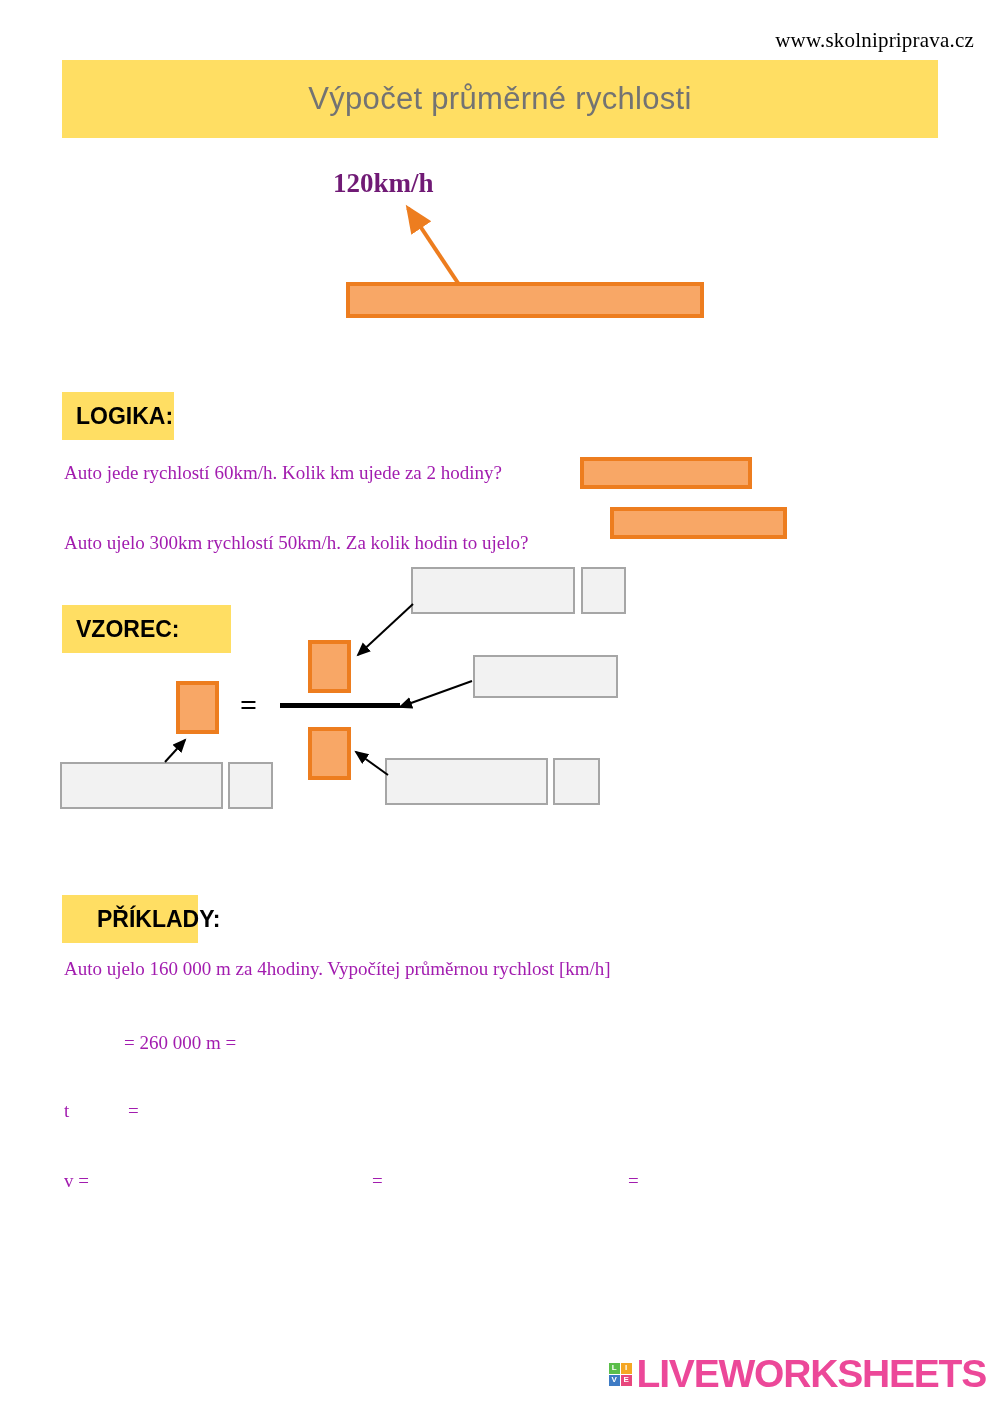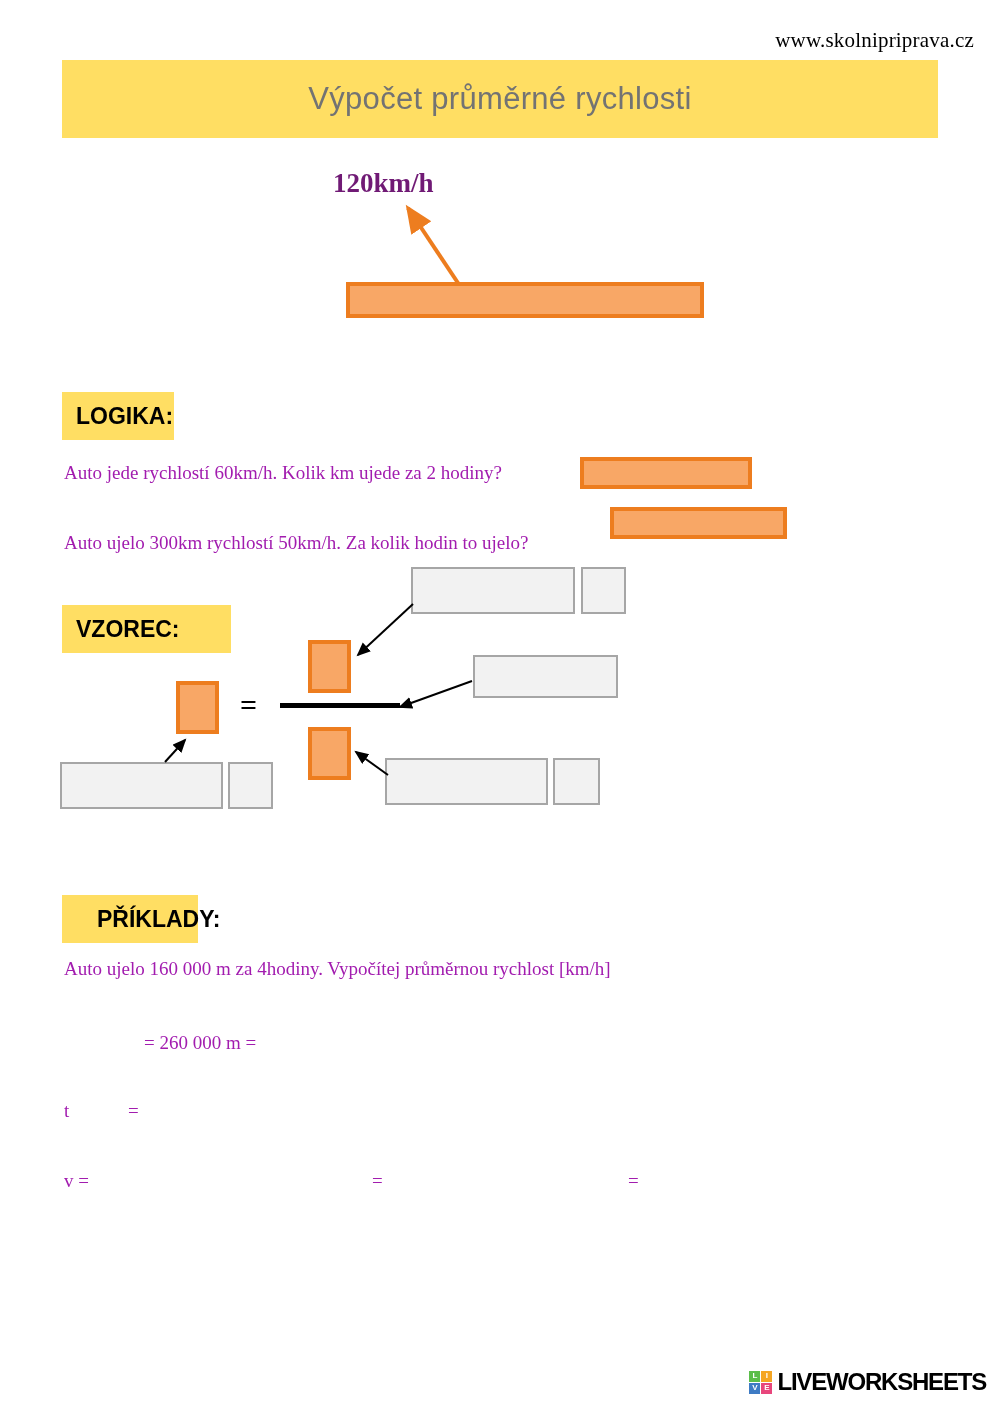--- a/index.html
+++ b/index.html
@@ -115,21 +115,21 @@
   .text-line {
     position: absolute;
     font-family: "Liberation Serif", serif;
     font-size: 19px;
     color: #a21caf;
     white-space: nowrap;
   }
   .tl-logika-1 { left: 64px; top: 462px; }
   .tl-logika-2 { left: 64px; top: 512px; margin-top: 20px; }
   .tl-task     { left: 64px; top: 958px; }
-  .tl-s-row    { left: 124px; top: 1032px; margin-left: 20px; }
+  .tl-s-row    { left: 124px; top: 1032px; }
   .tl-t-label  { left: 64px;  top: 1100px; }
   .tl-t-eq     { left: 128px; top: 1100px; }
   .tl-v-label  { left: 64px;  top: 1170px; }
   .tl-v-eq1    { left: 372px; top: 1170px; }
   .tl-v-eq2    { left: 628px; top: 1170px; }
 
   
   .speed-label {
     position: absolute;
     left: 333px;
@@ -171,23 +171,23 @@
     justify-content: center;
     font-family: "Liberation Sans", sans-serif;
     font-size: 8px;
     font-weight: bold;
     color: #ffffff;
     line-height: 1;
   }
   .lw-wordmark {
     font-family: "Liberation Sans", sans-serif;
     font-weight: bold;
-    font-size: 24px;
+    font-size: 39px;
     letter-spacing: -1.2px;
-    color: #000000;
+    color: #ec4899;
   }
 </style>
 </head>
 <body>
 
 <div class="site-url">www.skolnipriprava.cz</div>
 
 <div class="title-banner">
   <span class="title-banner-text">Výpočet průměrné rychlosti</span>
 </div>

